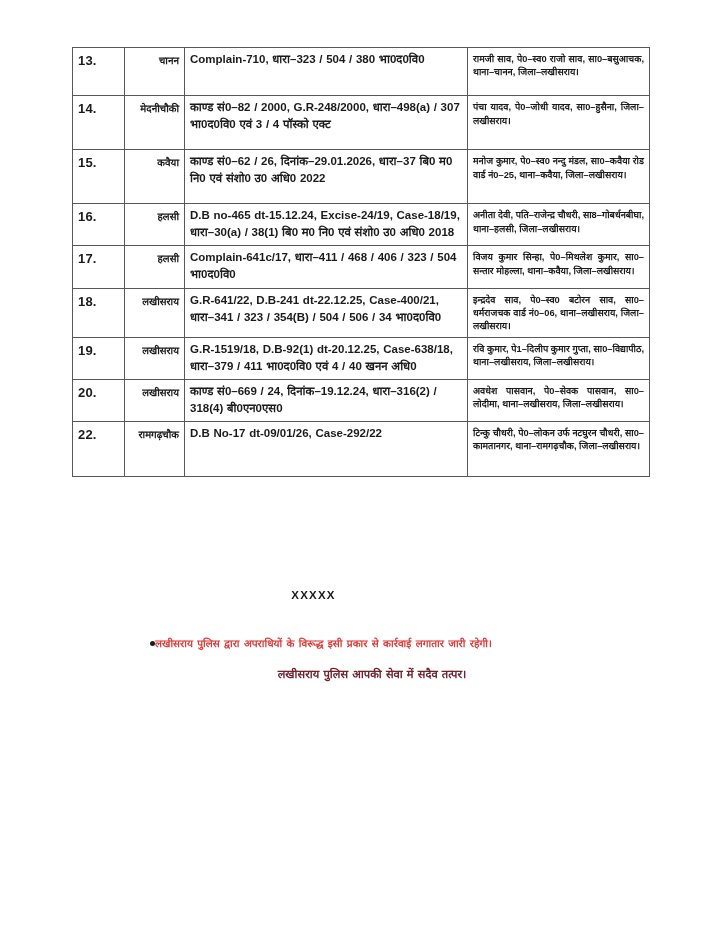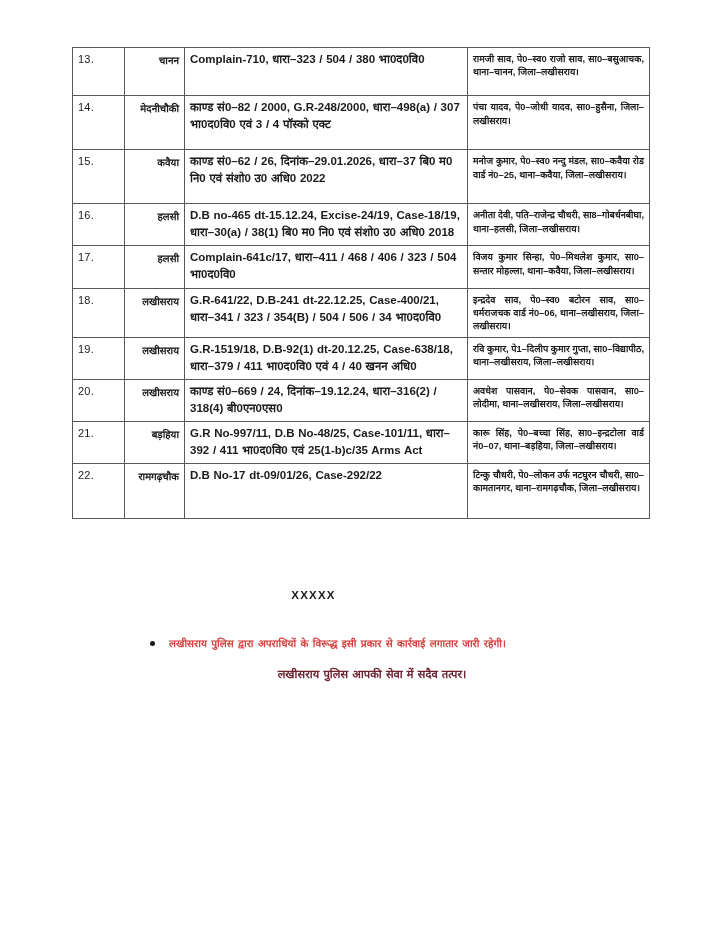--- a/index.html
+++ b/index.html
@@ -36,22 +36,22 @@
     vertical-align: top;
     padding: 3px 5px 4px 5px;
     color: #1b1b1b;
   }
   col.c-sl    { width: 52px;  }
   col.c-ps    { width: 60px;  }
   col.c-case  { width: 283px; }
   col.c-acc   { width: 182px; }
 
   .cell-sl {
-    font-size: 11px;
-    font-weight: 400;
+    font-size: 13px;
+    font-weight: 700;
     letter-spacing: .2px;
     padding-top: 5px !important;
   }
   .cell-ps {
     font-size: 10px;
     font-weight: 600;
     text-align: right;
     padding-top: 5px !important;
   }
   .cell-case {
@@ -84,21 +84,20 @@
     letter-spacing: 1.2px;
     color: #1b1b1b;
   }
   .note-row {
     position: absolute;
     left: 150px;
     top: 636px;
     width: 470px;
     display: flex;
     align-items: flex-start;
-    gap: 14px;
   }
   .note-bullet {
     width: 5px;
     height: 5px;
     border-radius: 50%;
     background: #1b1b1b;
     margin-top: 5px;
     flex: 0 0 auto;
   }
   .note-text {
@@ -184,26 +183,20 @@
           <td class="cell-acc">रवि कुमार, पे1–दिलीप कुमार गुप्ता, सा0–विद्यापीठ, थाना–लखीसराय, जिला–लखीसराय।</td>
         </tr>
 
         <tr>
           <td class="cell-sl">20.</td>
           <td class="cell-ps">लखीसराय</td>
           <td class="cell-case">काण्ड सं0–669 / 24, दिनांक–19.12.24, धारा–316(2) / 318(4) बी0एन0एस0</td>
           <td class="cell-acc">अवधेश पासवान, पे0–सेवक पासवान, सा0–लोदीमा, थाना–लखीसराय, जिला–लखीसराय।</td>
         </tr>
 
-        <tr>
-          <td class="cell-sl">21.</td>
-          <td class="cell-ps">बड़हिया</td>
-          <td class="cell-case">G.R No-997/11, D.B No-48/25, Case-101/11, धारा–392 / 411  भा0द0वि0 एवं  25(1-b)c/35 Arms Act</td>
-          <td class="cell-acc">कारू सिंह, पे0–बच्चा सिंह, सा0–इन्द्रटोला वार्ड नं0–07, थाना–बड़हिया, जिला–लखीसराय।</td>
-        </tr>
 
         <tr class="tall2">
           <td class="cell-sl">22.</td>
           <td class="cell-ps">रामगढ़चौक</td>
           <td class="cell-case">D.B No-17 dt-09/01/26, Case-292/22</td>
           <td class="cell-acc">टिन्कु चौधरी, पे0–लोकन उर्फ नटघुरन चौधरी, सा0–कामतानगर, थाना–रामगढ़चौक, जिला–लखीसराय।</td>
         </tr>
 
       </tbody>
     </table>

